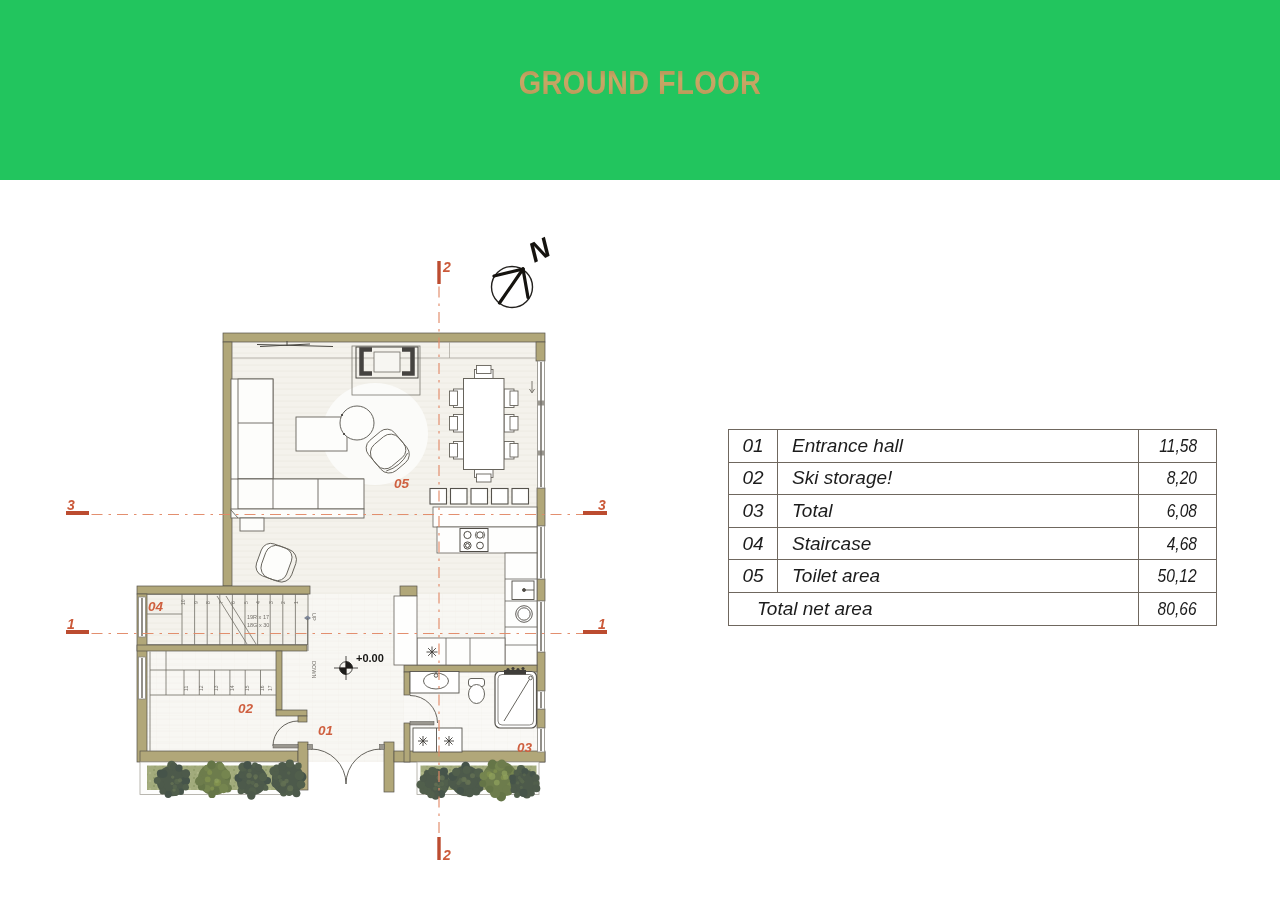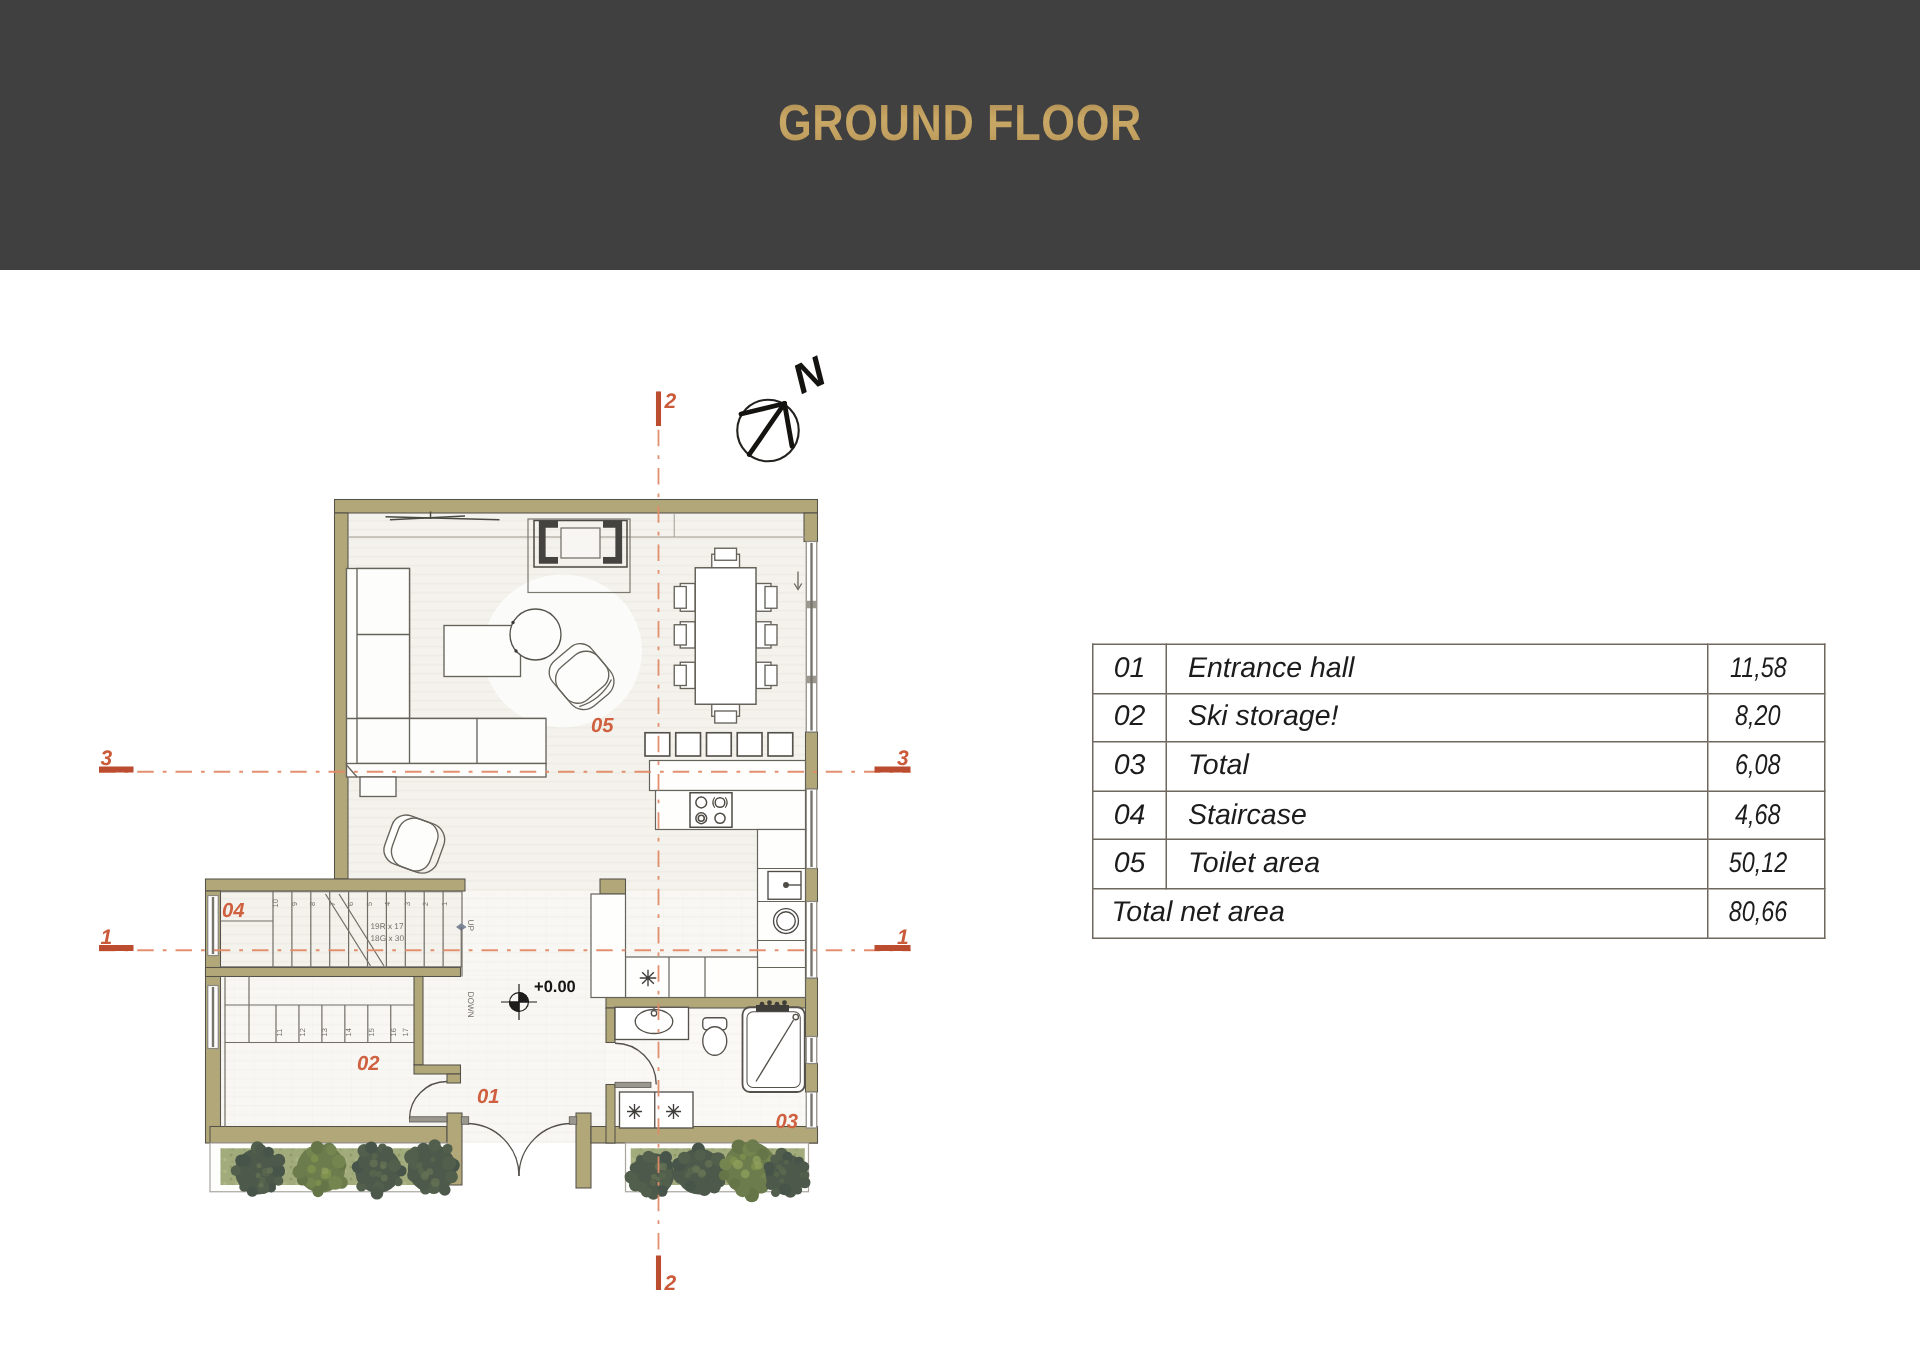--- a/index.html
+++ b/index.html
@@ -1,27 +1,27 @@
 <!DOCTYPE html>
 <html><head>
 <meta charset="utf-8">
 <style>
   html,body{margin:0;padding:0;background:#ffffff;width:1280px;height:905px;overflow:hidden;}
-  .hdr{position:absolute;left:0;top:0;width:1280px;height:180px;background:#404040;}
+  .hdr{position:absolute;left:0;top:0;width:1280px;height:180px;background:#22c55e;}
   .hdr .t{position:absolute;left:0;top:65px;width:100%;text-align:center;
     font-family:"Liberation Sans",sans-serif;font-weight:bold;font-size:34px;letter-spacing:0.5px;line-height:34px;transform:scaleX(0.85);
     background:linear-gradient(180deg,#ab8c52 0%,#c9a765 40%,#c4a262 70%,#b3914f 100%);
     -webkit-background-clip:text;background-clip:text;color:transparent;}
   .tbl{position:absolute;left:728px;top:429px;border-collapse:collapse;table-layout:fixed;
     font-family:"Liberation Sans",sans-serif;font-style:italic;font-size:19px;color:#1c1c1c;}
   .tbl td{border:1px solid #6f675e;height:32.6px;padding:0;white-space:nowrap;overflow:visible;box-sizing:border-box;}
   .tbl .c1{width:49px;text-align:center;}
   .tbl .c2{width:361px;padding-left:14px;}
-  .tbl .c3{width:78px;text-align:center;padding-right:19px;}
-  .tbl .tot{padding-left:12px;}
+  .tbl .c3{width:78px;text-align:right;padding-right:19px;}
+  .tbl .tot{padding-left:28px;}
   .tbl .c3 span{display:inline-block;transform:scaleX(0.82);transform-origin:100% 50%;}
 </style>
 </head>
 <body>
 <div class="hdr">
     <div class="t">GROUND FLOOR</div>
   </div>
 
 <table class="tbl">
   <tbody>

